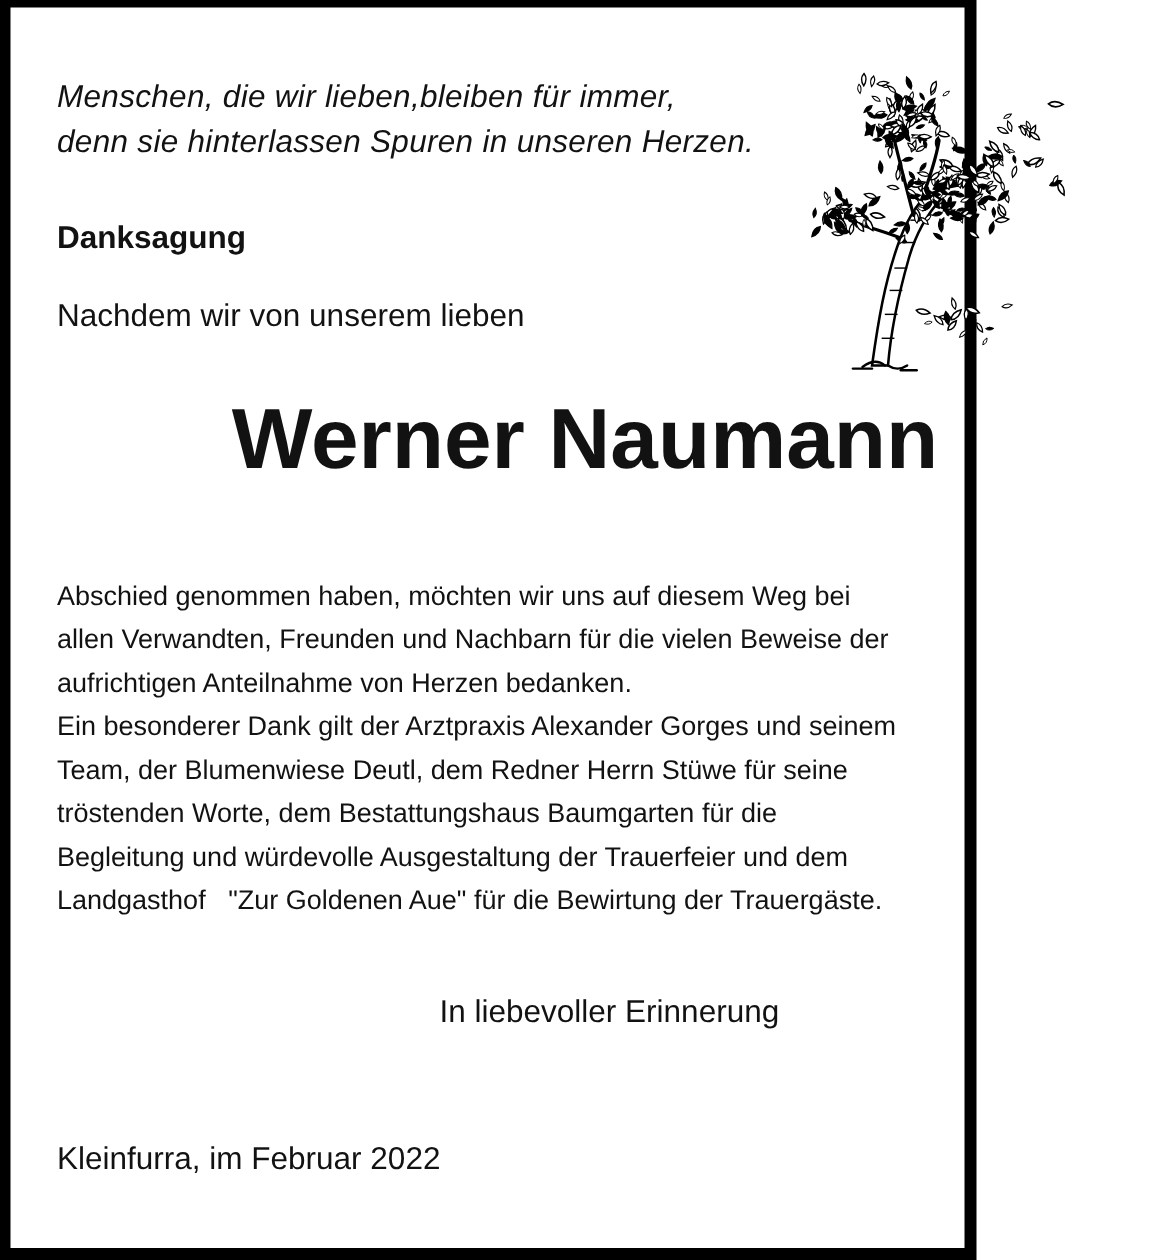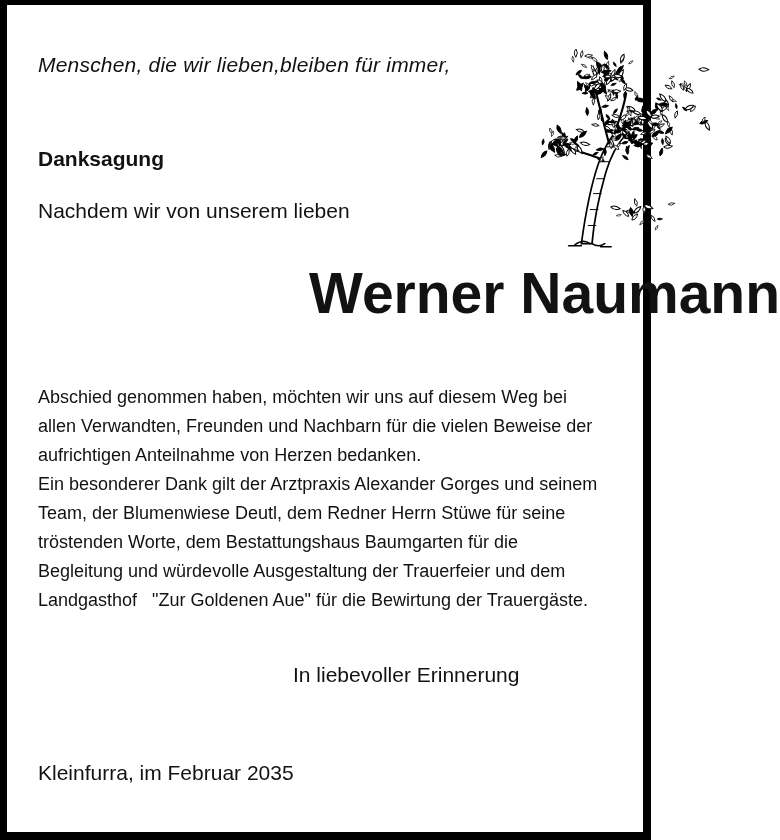--- a/index.html
+++ b/index.html
@@ -33,21 +33,21 @@
     left: 38px; top: 147px;
     font-weight: bold;
     font-size: 21px;
   }
   .intro {
     left: 38px; top: 199px;
     font-size: 21px;
   }
   .deceased-name {
     left: 0; width: 780px; top: 260px;
-    text-align: right;
+    text-align: center;
     font-weight: bold;
     font-size: 57px;
     letter-spacing: 0px;
   }
   .body-text {
     left: 38px; top: 383px;
     font-size: 18px;
     line-height: 29px;
     white-space: pre;
   }
@@ -65,35 +65,35 @@
     left: 534px; top: 34px;
     width: 182px; height: 216px;
   }
 </style>
 </head>
 <body>
 
 <div class="page">
   <div class="card"></div>
 
-  <div class="abs epigraph"><div>Menschen, die wir lieben,bleiben für immer,</div></div>
+  <div class="abs epigraph"><div>Menschen, die wir lieben,bleiben für immer,</div><div>denn sie hinterlassen Spuren in unseren Herzen.</div></div>
 
   <div class="abs heading">Danksagung</div>
 
   <div class="abs intro">Nachdem wir von unserem lieben</div>
 
   <div class="abs deceased-name">Werner Naumann</div>
 
   <div class="abs body-text"><div>Abschied genommen haben, möchten wir uns auf diesem Weg bei</div><div>allen Verwandten, Freunden und Nachbarn für die vielen Beweise der</div><div>aufrichtigen Anteilnahme von Herzen bedanken.</div><div>Ein besonderer Dank gilt der Arztpraxis Alexander Gorges und seinem</div><div>Team, der Blumenwiese Deutl, dem Redner Herrn Stüwe für seine</div><div>tröstenden Worte, dem Bestattungshaus Baumgarten für die</div><div>Begleitung und würdevolle Ausgestaltung der Trauerfeier und dem</div><div>Landgasthof   "Zur Goldenen Aue" für die Bewirtung der Trauergäste.</div></div>
 
   <div class="abs signature">
     <div>In liebevoller Erinnerung</div>
   </div>
 
-  <div class="abs dateline">Kleinfurra, im Februar 2035</div>
+  <div class="abs dateline">Kleinfurra, im Februar 2022</div>
 
   <svg class="abs tree" viewBox="0 0 170 203" xmlns="http://www.w3.org/2000/svg">
 
     <path d="M44,197 C48,168 52,145 60,122 C64,110 70,98 80,88 L87,93 C77,104 71,116 67,130 C61,151 56,173 54,197 Z" fill="#ffffff" stroke="#000000" stroke-width="1.6"></path>
 
     <g stroke="#000000" stroke-width="0.9" fill="none">
       <path d="M50,180 h8"></path>
         <path d="M52,165 h8"></path>
         <path d="M55,150 h8"></path>
       <path d="M58,136 h8"></path>

